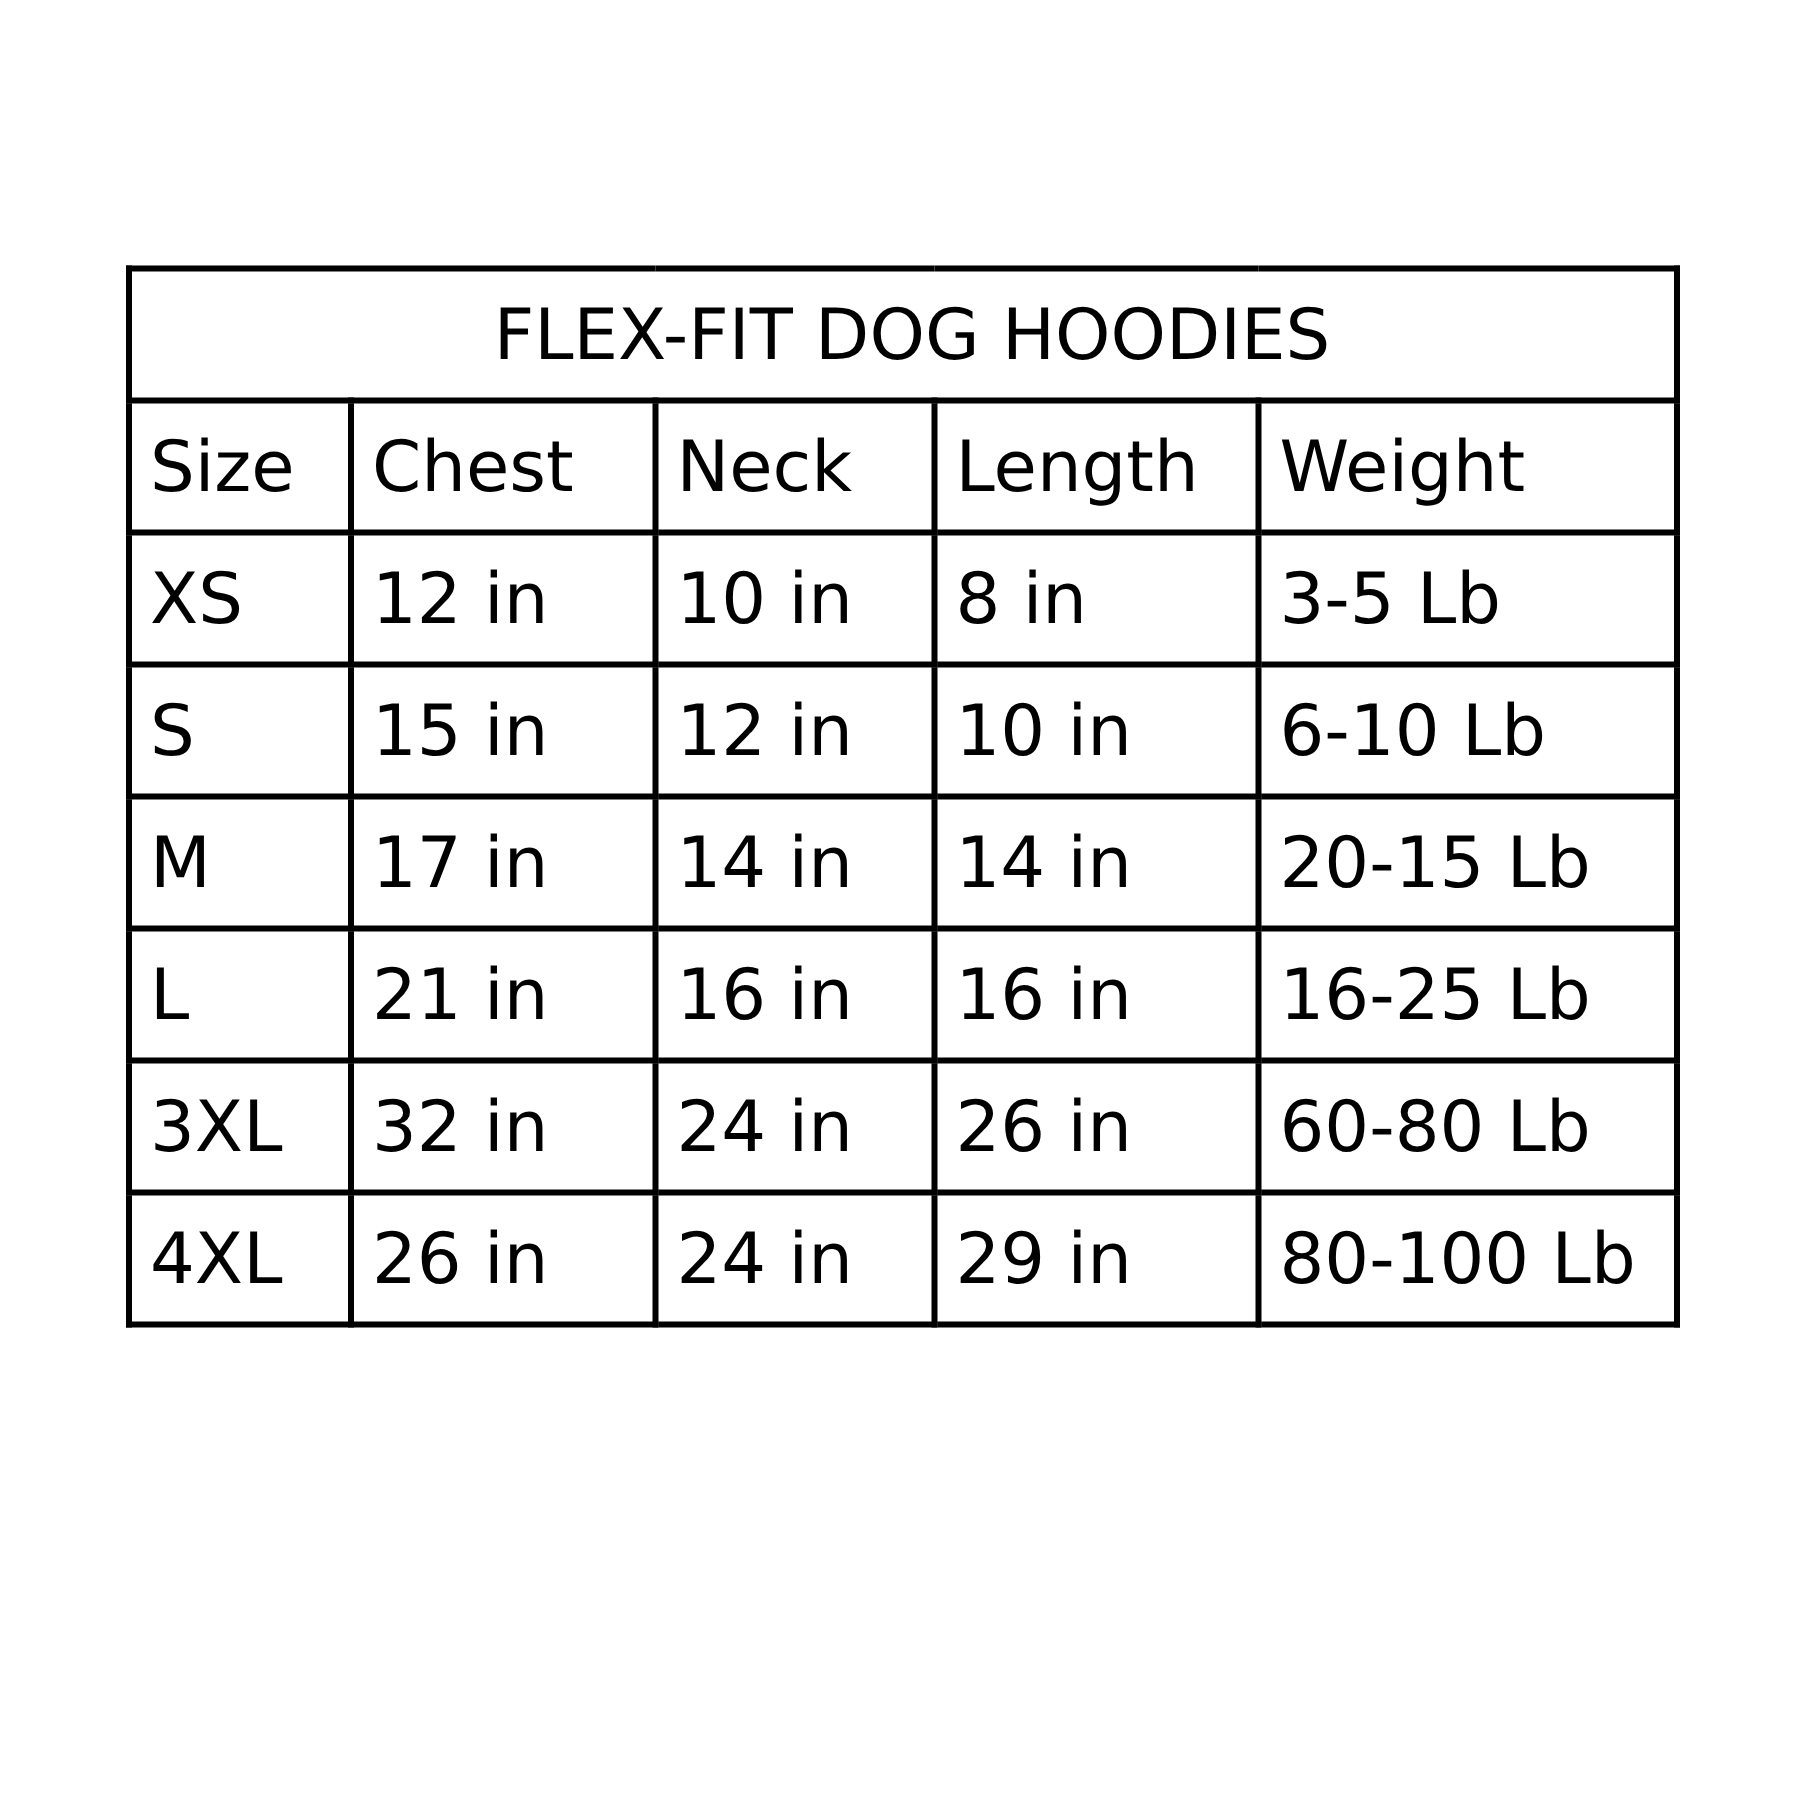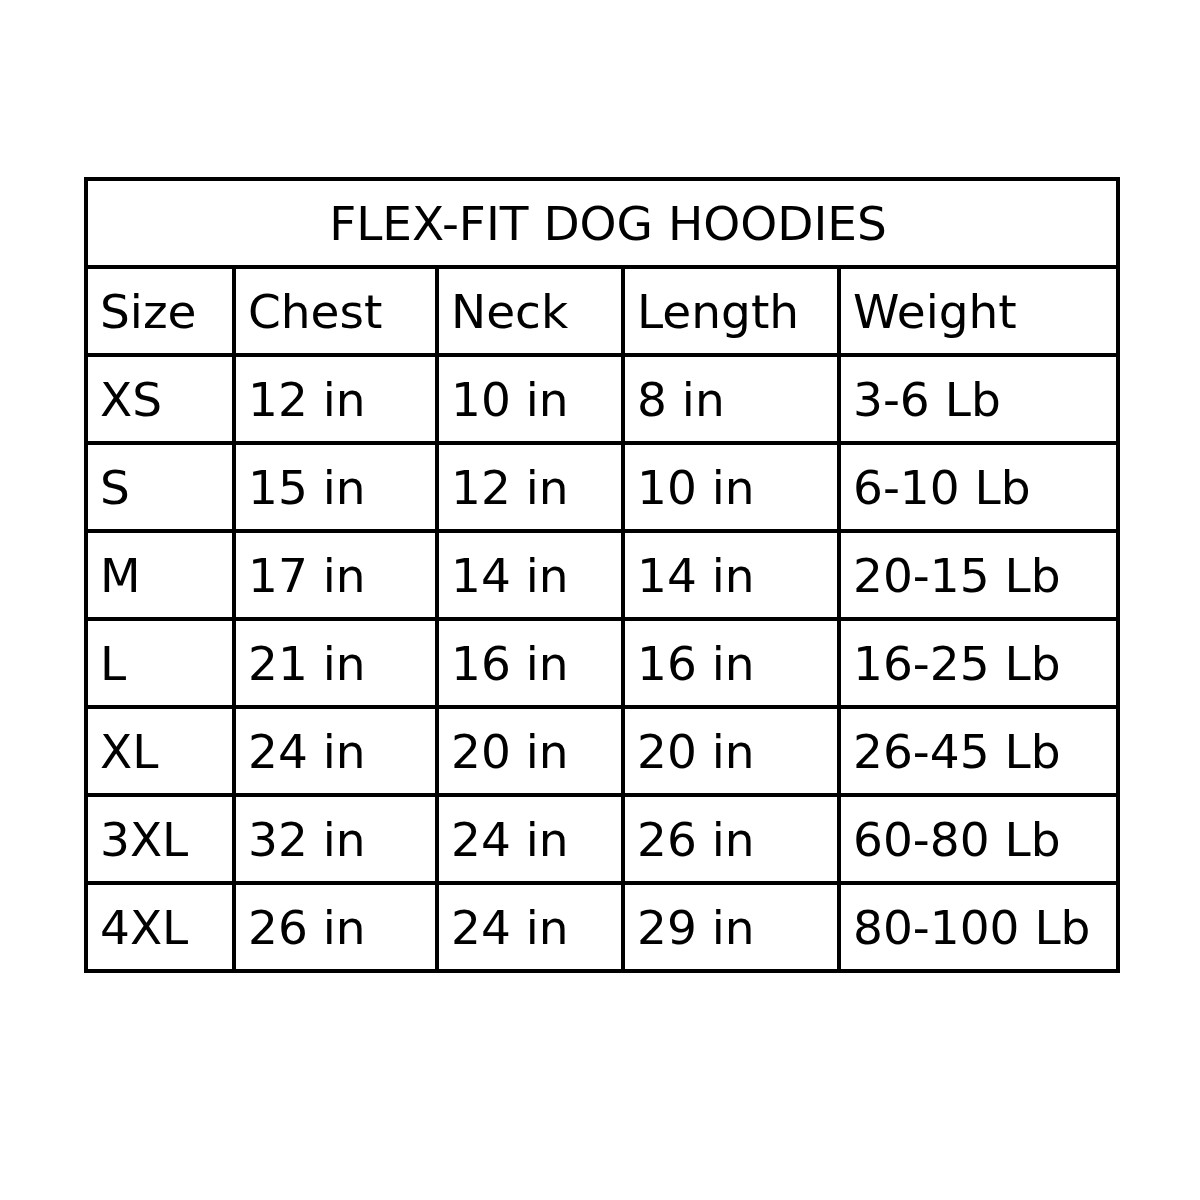--- a/index.html
+++ b/index.html
@@ -81,21 +81,21 @@
           <td>Neck</td>
           <td>Length</td>
           <td>Weight</td>
         </tr>
 
         <tr>
           <td>XS</td>
           <td>12 in</td>
           <td>10 in</td>
           <td>8 in</td>
-          <td>3-6 Lb</td>
+          <td>3-5 Lb</td>
         </tr>
         <tr>
           <td>S</td>
           <td>15 in</td>
           <td>12 in</td>
           <td>10 in</td>
           <td>6-10 Lb</td>
         </tr>
         <tr>
           <td>M</td>
@@ -105,27 +105,20 @@
           <td>20-15 Lb</td>
         </tr>
         <tr>
           <td>L</td>
           <td>21 in</td>
           <td>16 in</td>
           <td>16 in</td>
           <td>16-25 Lb</td>
         </tr>
         <tr>
-          <td>XL</td>
-          <td>24 in</td>
-          <td>20 in</td>
-          <td>20 in</td>
-          <td>26-45 Lb</td>
-        </tr>
-        <tr>
           <td>3XL</td>
           <td>32 in</td>
           <td>24 in</td>
           <td>26 in</td>
           <td>60-80 Lb</td>
         </tr>
         <tr>
           <td>4XL</td>
           <td>26 in</td>
           <td>24 in</td>

